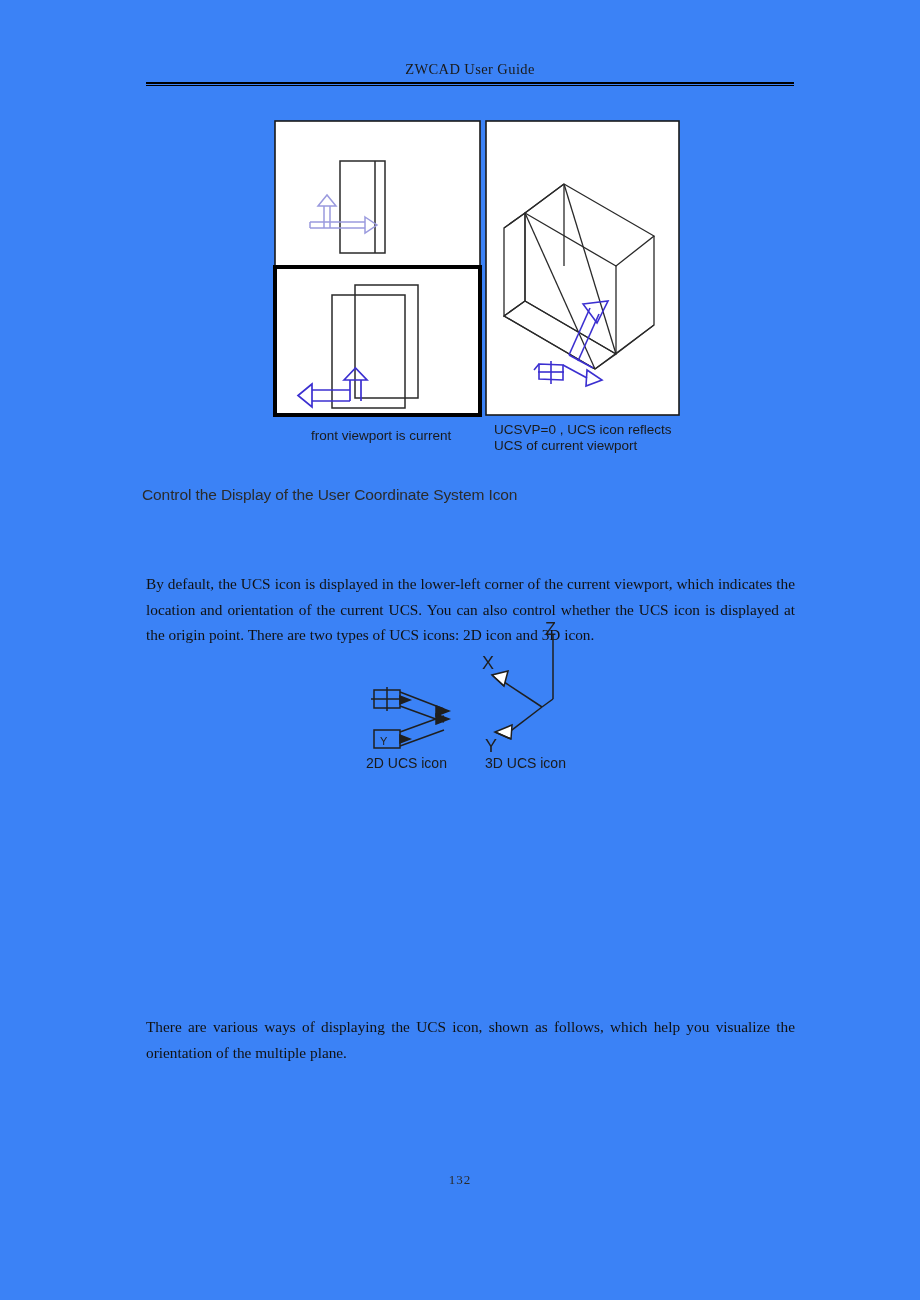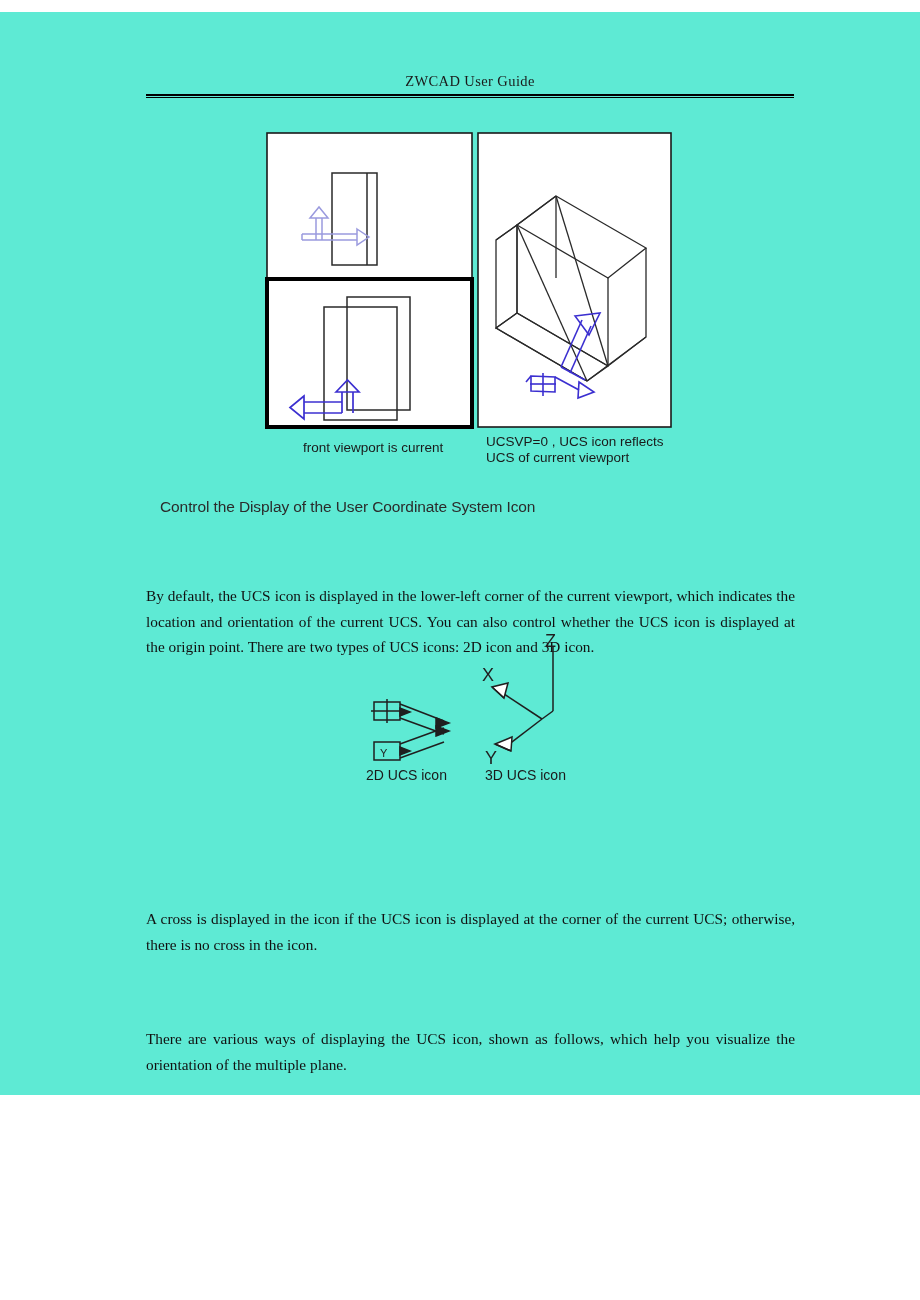--- a/index.html
+++ b/index.html
@@ -7,23 +7,23 @@
     padding: 0;
     background: #ffffff;
   }
   body {
     font-family: "Liberation Serif", "DejaVu Serif", serif;
     color: #000000;
   }
   .page {
     position: relative;
     width: 920px;
-    height: 1083px;
-    margin: 12px auto;
-    background: #5eead4;
+    height: 1300px;
+    margin: 0 auto;
+    background: #3b82f6;
     overflow: hidden;
   }
 
   
   .header {
     position: absolute;
     left: 146px;
     top: 62px;
     width: 648px;
   }
@@ -38,31 +38,31 @@
   .header-rule {
     margin-top: 4px;
     border-top: 2.2px solid #000;
     border-bottom: 0.8px solid #000;
     height: 1.2px;
   }
 
   
   .fig-viewports {
     position: absolute;
-    left: 264px;
+    left: 272px;
     top: 118px;
     width: 410px;
     height: 336px;
   }
   .fig-viewports svg { display: block; }
 
   
   .section-heading {
     position: absolute;
-    left: 160px;
+    left: 142px;
     top: 486px;
     width: 660px;
     font-family: "Liberation Sans", "DejaVu Sans", sans-serif;
     font-size: 15.5px;
     color: #2b2b2b;
     letter-spacing: -0.1px;
     white-space: nowrap;
   }
 
   
@@ -265,20 +265,19 @@
       <text x="130" y="57" font-family="Liberation Sans, DejaVu Sans, sans-serif" font-size="18" fill="#1f1f1f">X</text>
       <text x="133" y="140" font-family="Liberation Sans, DejaVu Sans, sans-serif" font-size="18" fill="#1f1f1f">Y</text>
       <text x="193" y="23" font-family="Liberation Sans, DejaVu Sans, sans-serif" font-size="18" fill="#1f1f1f">Z</text>
 
       <text x="14" y="156" font-family="Liberation Sans, DejaVu Sans, sans-serif" font-size="14" fill="#1a1a1a">2D UCS icon</text>
       <text x="133" y="156" font-family="Liberation Sans, DejaVu Sans, sans-serif" font-size="14" fill="#1a1a1a">3D UCS icon</text>
     </svg>
   </div>
 
 
-  <p class="body-text p3">A cross is displayed in the icon if the UCS icon is displayed at the corner of the current UCS; otherwise, there is no cross in the icon.</p>
 
 
   <p class="body-text p5">There are various ways of displaying the UCS icon, shown as follows, which help you visualize the orientation of the multiple plane.</p>
 
   <div class="page-number">132</div>
 
 </div>
 
 </body></html>

